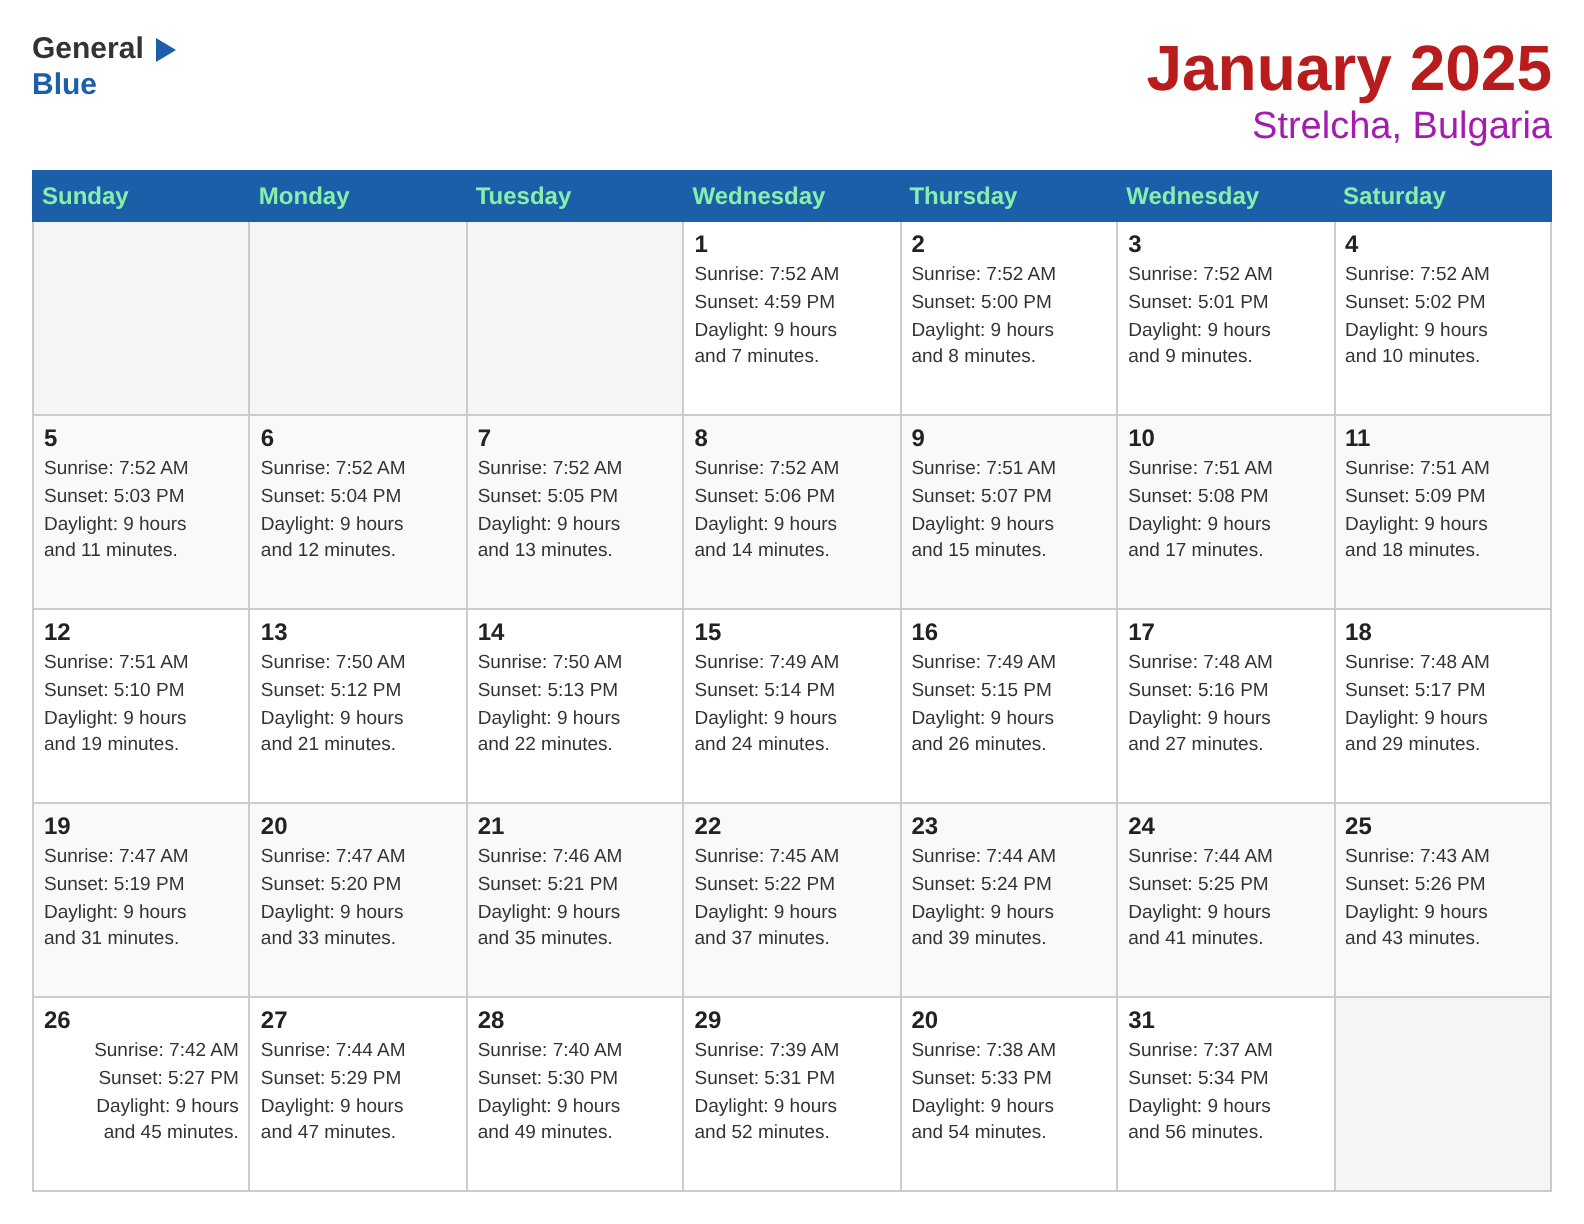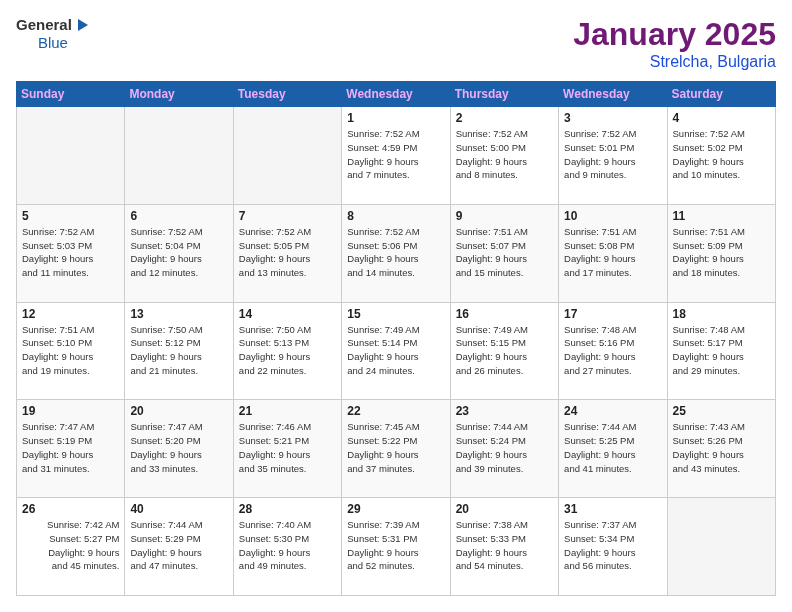--- a/index.html
+++ b/index.html
@@ -27,36 +27,36 @@
       display: flex;
       align-items: center;
       gap: 4px;
     }
     .title-block {
       text-align: right;
     }
     .month-title {
       font-size: 32px;
       font-weight: bold;
-      color: #701a75;
+      color: #b91c1c;
     }
     .subtitle {
-      font-size: 16px;
-      color: #1d4ed8;
+      font-size: 19px;
+      color: #a21caf;
     }
     .calendar {
       flex: 1;
       border: 1px solid #ccc;
       border-collapse: collapse;
       width: 100%;
       table-layout: fixed;
     }
     .calendar th {
       background: #1a5fa8;
-      color: #f0abfc;
+      color: #86efac;
       font-size: 12px;
       font-weight: bold;
       padding: 5px 4px;
       text-align: left;
       border: 1px solid #1a5fa8;
     }
     .calendar td {
       border: 1px solid #ccc;
       vertical-align: top;
       padding: 4px 5px;
@@ -90,21 +90,21 @@
 <div class="page">
   <div class="header">
     <div class="logo">
   <div style="display:flex;flex-direction:column;line-height:1.2">
     <div style="display:flex;align-items:center;gap:2px">
       <span style="font-size:15px;font-weight:bold;color:#333;">General</span>
       <svg width="16" height="16" viewBox="0 0 16 16">
         <polygon points="4,2 14,8 4,14" fill="#1a5fa8"></polygon>
       </svg>
     </div>
-    <span style="font-size:15px;font-weight:normal;color:#1a5fa8;text-align:center;">Blue</span>
+    <span style="font-size:15px;font-weight:bold;color:#1a5fa8;">Blue</span>
   </div>
 </div>
     <div class="title-block">
       <div class="month-title">January 2025</div>
       <div class="subtitle">Strelcha, Bulgaria</div>
     </div>
   </div>
 
   <table class="calendar">
     <thead>
@@ -307,21 +307,21 @@
         </tr>
         <tr>
           <td>
             <span class="day-num">26</span>
             <div class="cell-text" style="white-space: pre-line; text-align: right;">Sunrise: 7:42 AM
 Sunset: 5:27 PM
 Daylight: 9 hours
 and 45 minutes.</div>
           </td>
           <td>
-            <span class="day-num">40</span>
+            <span class="day-num">27</span>
             <div class="cell-text" style="white-space: pre-line;">Sunrise: 7:44 AM
 Sunset: 5:29 PM
 Daylight: 9 hours
 and 47 minutes.</div>
           </td>
           <td>
             <span class="day-num">28</span>
             <div class="cell-text" style="white-space: pre-line;">Sunrise: 7:40 AM
 Sunset: 5:30 PM
 Daylight: 9 hours

